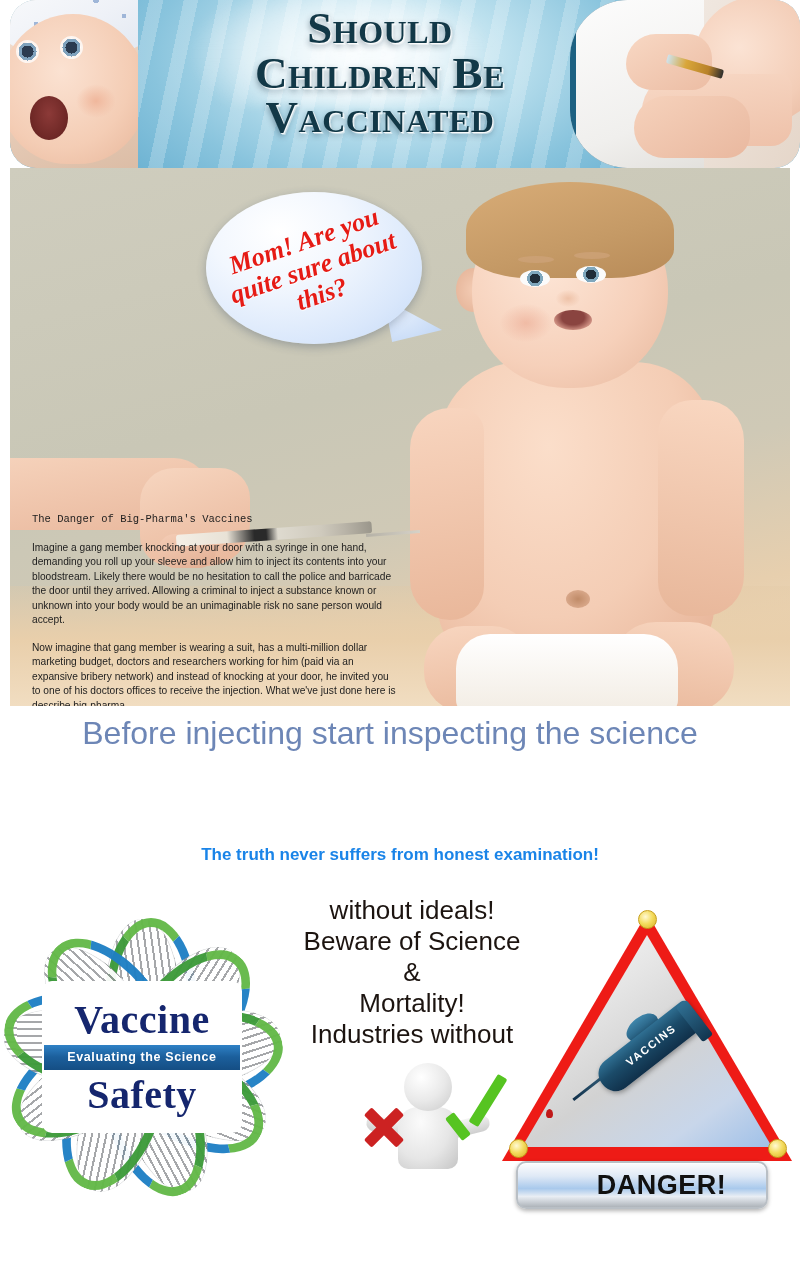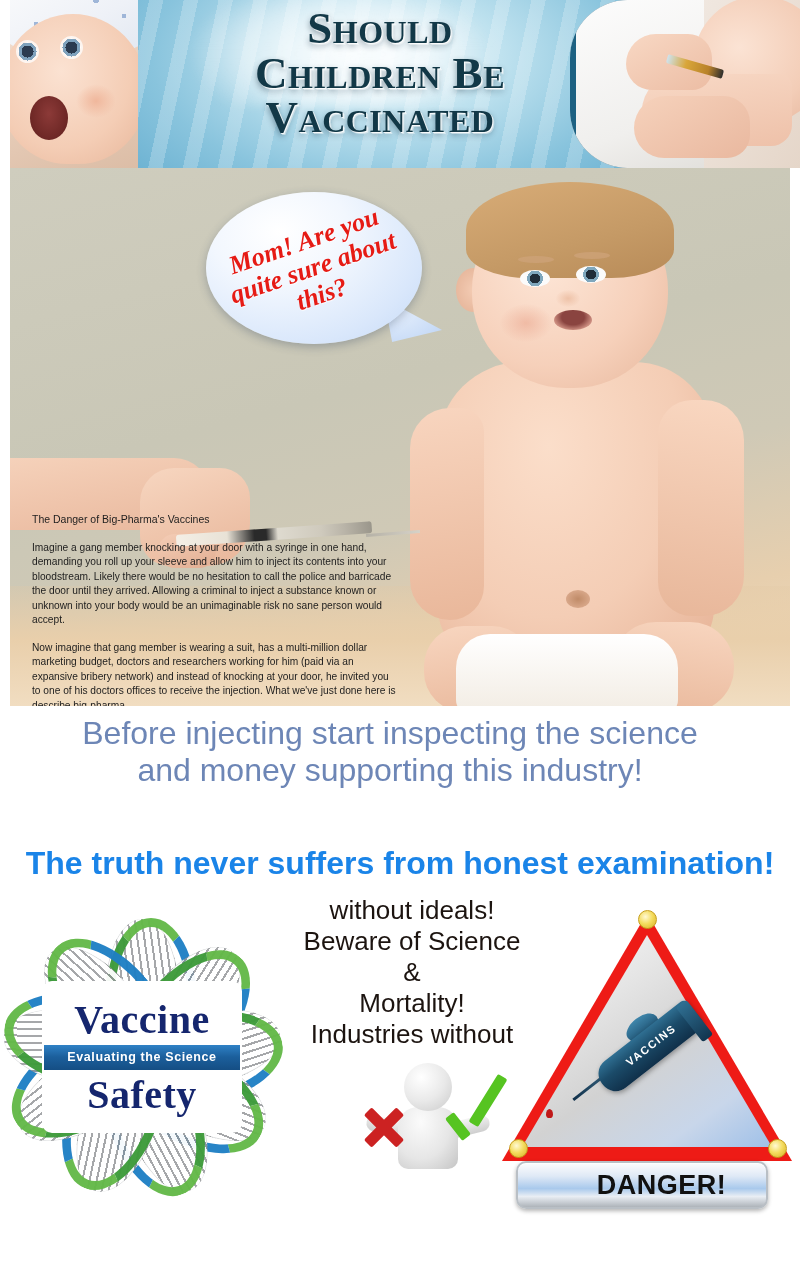--- a/index.html
+++ b/index.html
@@ -4,21 +4,21 @@
 <style>
   html,body{margin:0;padding:0;background:#ffffff;}
   body{
     width:800px;height:1280px;overflow:hidden;position:relative;
     font-family:"Liberation Sans", sans-serif;
   }
 
   
   .header-banner{
     position:absolute;left:10px;top:0;width:790px;height:168px;
-    overflow:hidden;background:#9fd0e4;
+    overflow:hidden;background:#9fd0e4;border-radius:26px;
   }
   .hdr-sky{
     position:absolute;inset:0;
     background:
       repeating-linear-gradient(102deg, rgba(255,255,255,.22) 0 14px, rgba(255,255,255,0) 14px 34px),
       radial-gradient(ellipse 330px 180px at 48% 34%, #eaf6fb 0%, #bfe2ef 34%, #89c4dd 72%, #6cb2d2 100%);
   }
   .hdr-cloud{
     position:absolute;left:180px;top:-24px;width:300px;height:130px;
     background:radial-gradient(ellipse at 50% 60%, rgba(255,255,255,.85) 0%, rgba(255,255,255,.45) 45%, rgba(255,255,255,0) 72%);
@@ -162,31 +162,31 @@
     font-family:"Liberation Serif", serif;font-style:italic;font-weight:700;
     font-size:26px;line-height:1.08;color:#e61b15;text-align:center;
     text-shadow:0 1px 1px rgba(255,255,255,.9);
     pointer-events:none;
   }
 
   
   .article{
     position:absolute;left:22px;top:344px;width:368px;color:#1d1d1d;
   }
-  .article-title{font-size:10.5px;line-height:1.4;margin:0 0 14px 0;}
+  .article-title{font-size:10.5px;line-height:1.4;margin:0 0 14px 0;font-family:Liberation Mono, monospace;}
   .article p{font-size:10.2px;line-height:1.42;margin:0 0 13px 0;}
 
   
   .tagline1{
     position:absolute;left:0;top:715px;width:780px;text-align:center;
     font-size:32px;line-height:1.16;color:#6d86b6;font-weight:400;
   }
   .tagline2{
     position:absolute;left:0;top:845px;width:800px;text-align:center;
-    font-size:32px;color:#1a84e8;font-weight:700;
+    font-size:17px;color:#1a84e8;font-weight:700;
   }
 
   
   .bottom{position:absolute;left:0;top:885px;width:800px;height:395px;}
 
   
   .logo{position:absolute;left:8px;top:40px;width:268px;height:268px;}
   .logo-ring{position:absolute;inset:0;}
   .helix{
     position:absolute;left:50%;top:50%;width:74px;height:150px;margin:-75px -37px;
@@ -374,21 +374,20 @@
 
   <div class="article">
     <div class="article-title">The Danger of Big-Pharma's Vaccines</div>
     <p>Imagine a gang member knocking at your door with a syringe in one hand, demanding you roll up your sleeve and allow him to inject its contents into your bloodstream. Likely there would be no hesitation to call the police and barricade the door until they arrived. Allowing a criminal to inject a substance known or unknown into your body would be an unimaginable risk no sane person would accept.</p>
     <p>Now imagine that gang member is wearing a suit, has a multi-million dollar marketing budget, doctors and researchers working for him (paid via an expansive bribery network) and instead of knocking at your door, he invited you to one of his doctors  offices to receive the injection. What we've just done here is describe big-pharma.</p>
   </div>
 </div>
 
 <div class="tagline1">
   <div>Before injecting start inspecting the science</div>
-  <div>and money supporting this industry!</div>
 </div>
 <div class="tagline2">The truth never suffers from honest examination!</div>
 
 <div class="bottom">
 
   <div class="logo">
     <div class="logo-ring">
       <div class="helix" style="transform:rotate(0deg) translateY(-66px);">
           <i></i>
           <b></b>

